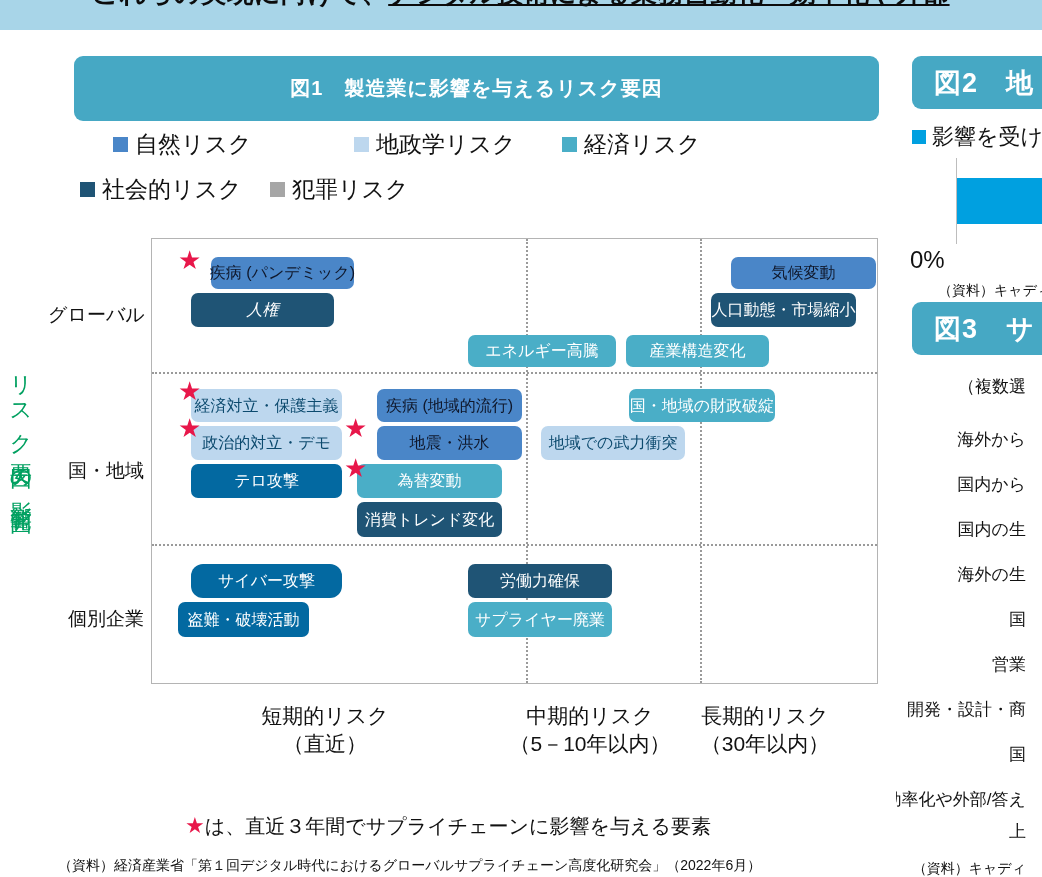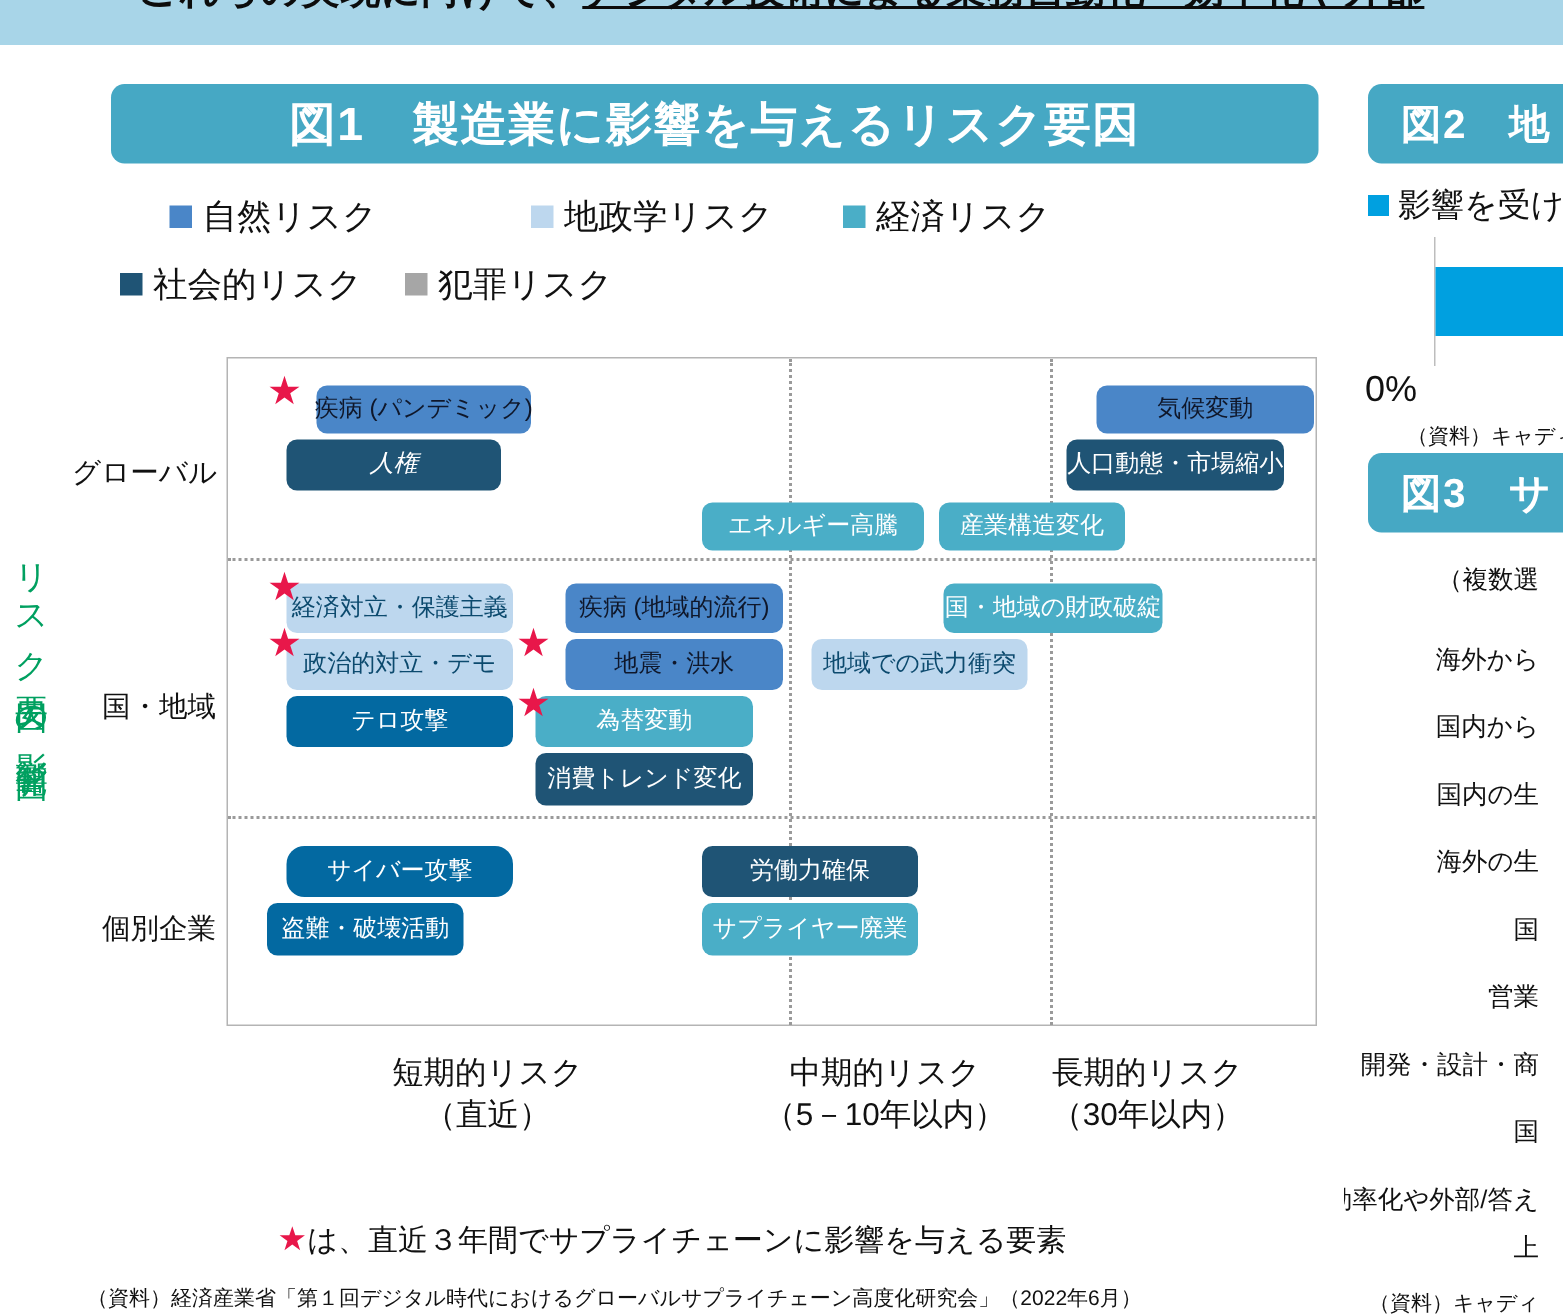--- a/index.html
+++ b/index.html
@@ -20,24 +20,24 @@
     position:absolute;left:50%;transform:translateX(-50%);
     top:-24px;white-space:nowrap;
     font-size:26px;font-weight:bold;color:#0c0c0c;letter-spacing:.5px;
   }
   .top-banner-text .ul{text-decoration:underline;text-underline-offset:2px;}
 
   
   .fig1{position:absolute;left:0;top:30px;width:896px;height:847px;background:#fff;}
 
   .fig1-title{
-    position:absolute;left:74px;top:26px;width:805px;height:53px;
+    position:absolute;left:74px;top:26px;width:805px;height:65px;
     background:#46a8c4;border-radius:9px;
     display:flex;align-items:center;justify-content:center;
-    color:#ffffff;font-size:31px;font-weight:bold;letter-spacing:1px;
+    color:#ffffff;font-size:20px;font-weight:bold;letter-spacing:1px;
   }
 
   .legend{position:absolute;left:80px;top:92px;width:800px;}
   .legend-row{display:flex;align-items:center;height:45px;}
   .legend-item{display:flex;align-items:center;}
   .legend-item .sw{width:15px;height:15px;margin-right:7px;flex:0 0 auto;}
   .legend-item .lb{font-size:23px;color:#111;white-space:nowrap;}
   .li-w1{width:208px;margin-left:33px;}
   .li-w2{width:190px;}
 
@@ -168,21 +168,21 @@
     <div class="matrix">
       <div class="vline" style="left:374px;"></div>
       <div class="vline" style="left:548px;"></div>
       <div class="hline" style="top:133px;"></div>
       <div class="hline" style="top:305px;"></div>
 
       <div class="starmk" style="left:26px;top:8px;">★</div>
       <div class="box c-natural" style="left:39px;top:18px;width:143px;height:32px;">疾病 (パンデミック)</div>
       <div class="box c-social" style="left:39px;top:54px;width:143px;height:34px;font-style:italic;">人権</div>
       <div class="box c-econ" style="left:316px;top:96px;width:148px;height:32px;">エネルギー高騰</div>
-      <div class="box c-econ" style="left:474px;top:96px;width:124px;height:32px;">産業構造変化</div>
+      <div class="box c-econ" style="left:474px;top:96px;width:143px;height:32px;">産業構造変化</div>
       <div class="box c-natural" style="left:559px;top:18px;width:145px;height:32px;">気候変動</div>
       <div class="box c-social" style="left:559px;top:54px;width:145px;height:34px;">人口動態・市場縮小</div>
 
       <div class="starmk" style="left:26px;top:139px;">★</div>
       <div class="box c-geo" style="left:39px;top:150px;width:151px;height:33px;">経済対立・保護主義</div>
       <div class="starmk" style="left:26px;top:176px;">★</div>
       <div class="box c-geo" style="left:39px;top:187px;width:151px;height:34px;">政治的対立・デモ</div>
       <div class="box c-crime" style="left:39px;top:225px;width:151px;height:34px;">テロ攻撃</div>
 
       <div class="box c-natural" style="left:205px;top:150px;width:145px;height:33px;">疾病 (地域的流行)</div>

